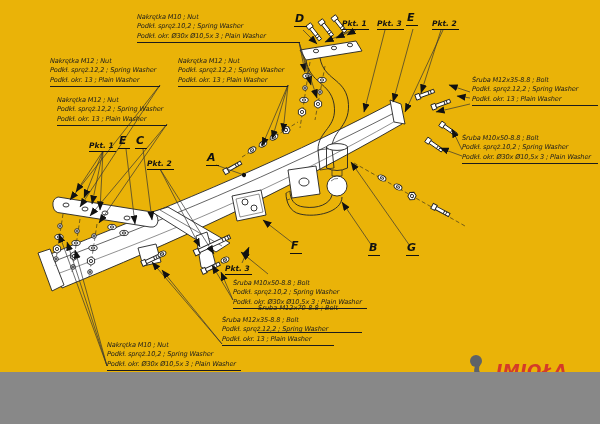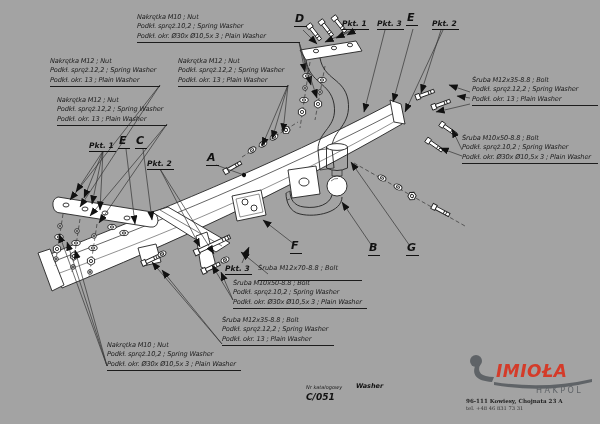--- a/index.html
+++ b/index.html
@@ -1,24 +1,24 @@
 <!DOCTYPE html>
 <html><head>
 <meta charset="utf-8">
 <style>
   html,body{margin:0;padding:0;background:#888;}
-  .stage{position:relative;width:600px;height:424px;background:#a3a3a3;overflow:hidden;
+  .stage{position:relative;width:600px;height:372px;background:#eab308;overflow:hidden;
          font-family:"DejaVu Sans",sans-serif;}
   .stage svg.draw{position:absolute;left:0;top:0;}
   
   .co{position:absolute;font:italic 6.6px/9.4px "DejaVu Sans",sans-serif;color:#1c1c1c;
       border-bottom:1.2px solid #1c1c1c;padding-bottom:1px;letter-spacing:-0.15px;white-space:nowrap;}
   .co div{white-space:nowrap;}
   .co1{position:absolute;font:italic 6.6px/9.4px "DejaVu Sans",sans-serif;color:#1c1c1c;
-      border-bottom:1.2px solid #1c1c1c;padding-bottom:7px;white-space:nowrap;}
+      border-bottom:1.2px solid #1c1c1c;padding-bottom:19px;white-space:nowrap;margin-top:40px;}
   
   .lbl{position:absolute;font:italic 700 11px/12px "DejaVu Sans",sans-serif;color:#111;
        border-bottom:1.3px solid #111;padding:0 3px 1px 1px;}
   
   .pkt{position:absolute;font:italic 700 7.5px/9px "DejaVu Sans",sans-serif;color:#111;
        border-bottom:1.2px solid #111;padding:0 2px 1px 0;text-align:center;}
   
   .ft-small{position:absolute;font:italic 5px "DejaVu Sans",sans-serif;color:#222;}
   .ft-cat{position:absolute;font:italic 700 9px "DejaVu Sans",sans-serif;color:#111;}
   .ft-marka{position:absolute;font:italic 700 6.5px "DejaVu Sans",sans-serif;color:#111;}

